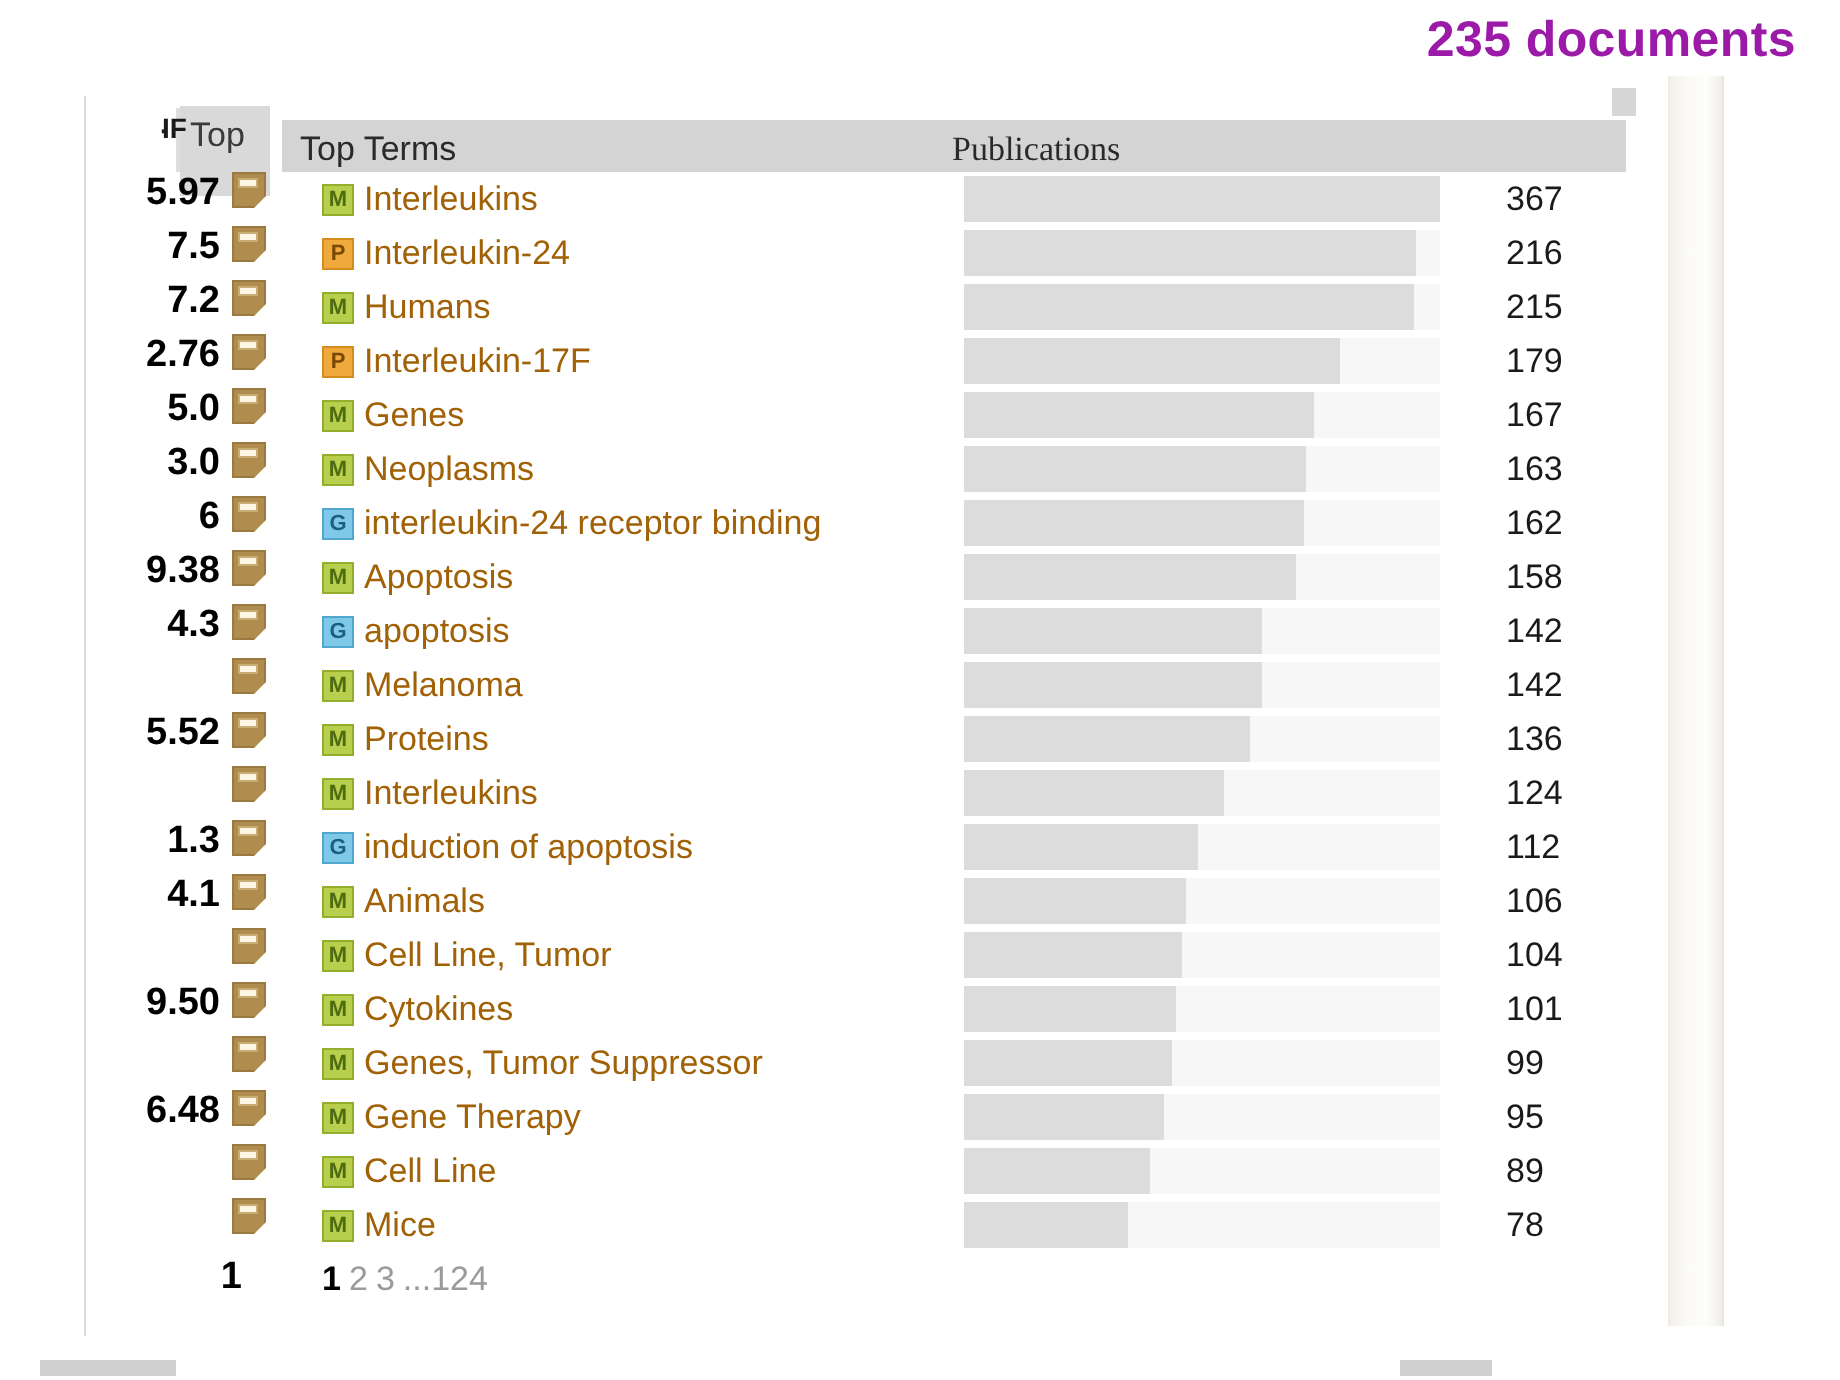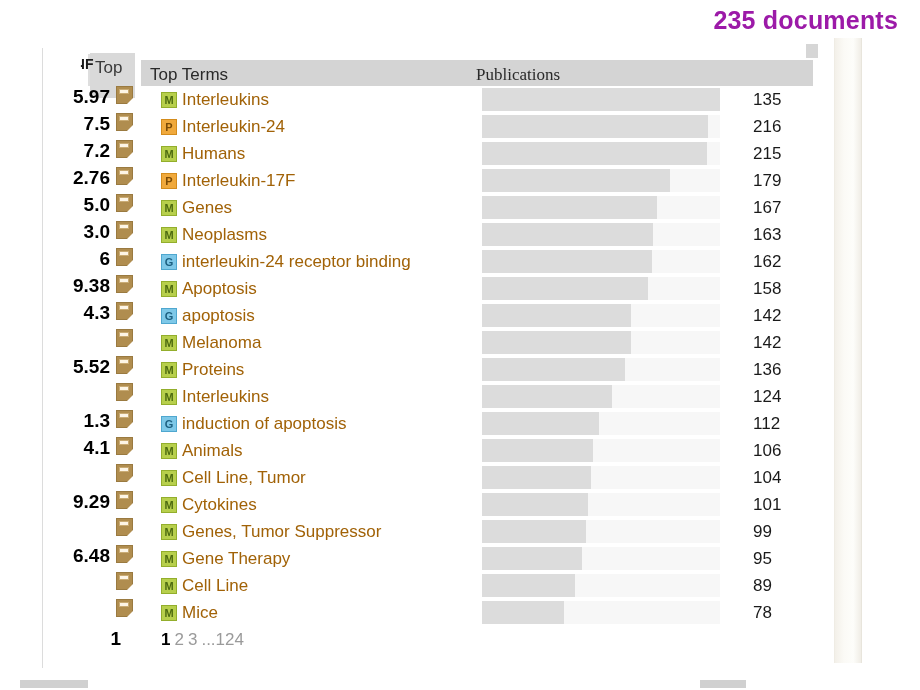--- a/index.html
+++ b/index.html
@@ -375,21 +375,21 @@
       </div>
       <div class="if-row">
         <div class="if-value">4.1</div>
         <div class="doc-icon"></div>
       </div>
       <div class="if-row">
         <div class="if-value"></div>
         <div class="doc-icon"></div>
       </div>
       <div class="if-row">
-        <div class="if-value">9.29</div>
+        <div class="if-value">9.50</div>
         <div class="doc-icon"></div>
       </div>
       <div class="if-row">
         <div class="if-value"></div>
         <div class="doc-icon"></div>
       </div>
       <div class="if-row">
         <div class="if-value">6.48</div>
         <div class="doc-icon"></div>
       </div>
@@ -415,21 +415,21 @@
 
   <div id="table-body">
       <div class="row">
         <div class="term-cell">
           <span class="badge M">M</span>
           <span class="term-label">Interleukins</span>
         </div>
         <div class="bar-cell">
           <div class="bar-fill" style="width: 100%;"></div>
         </div>
-        <div class="count-cell">135</div>
+        <div class="count-cell">367</div>
       </div>
       <div class="row">
         <div class="term-cell">
           <span class="badge P">P</span>
           <span class="term-label">Interleukin-24</span>
         </div>
         <div class="bar-cell">
           <div class="bar-fill" style="width: 95.15%;"></div>
         </div>
         <div class="count-cell">216</div>

